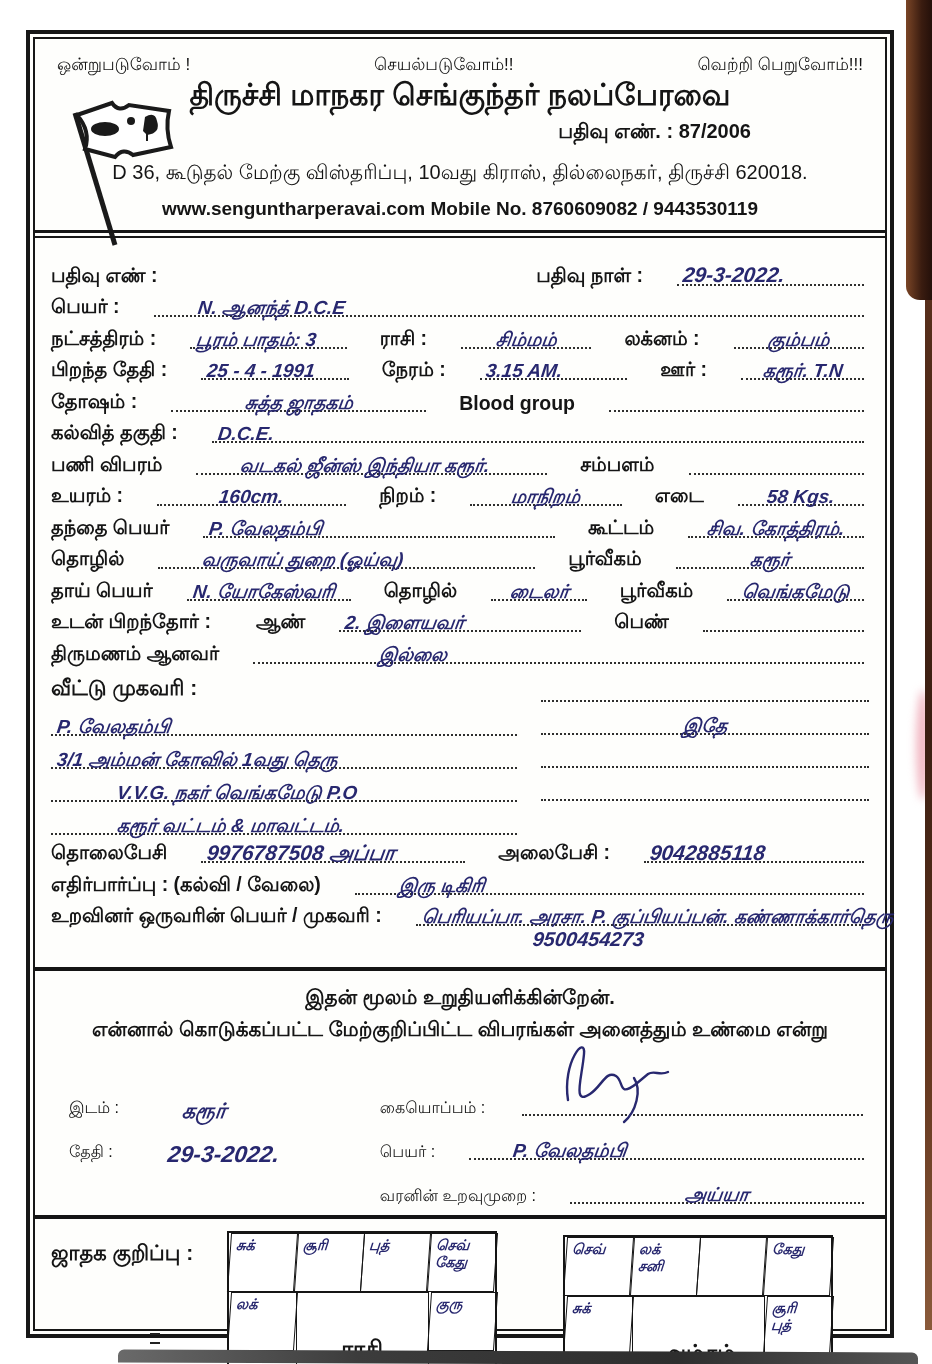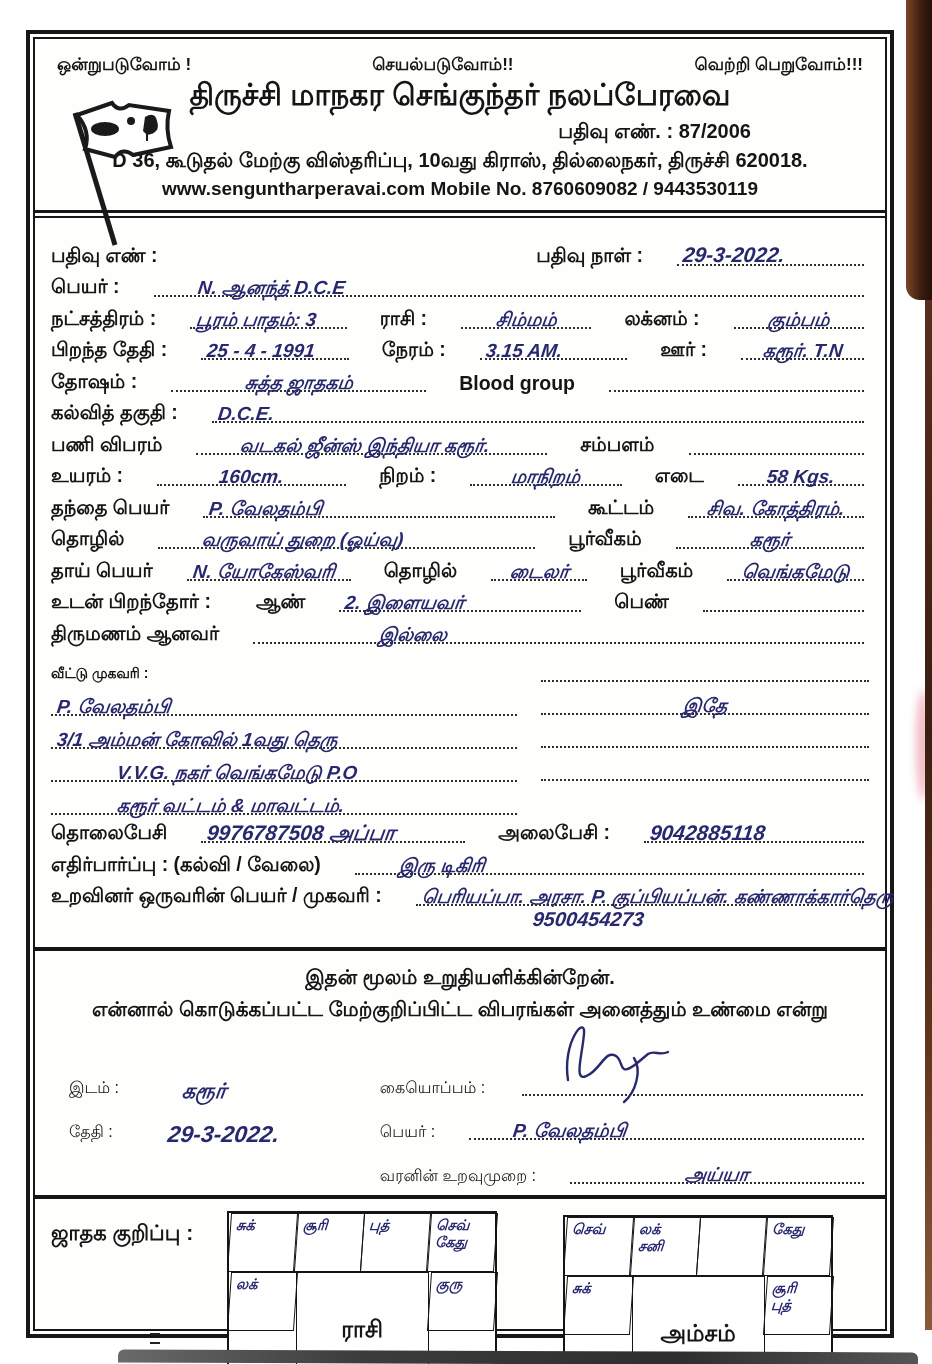--- a/index.html
+++ b/index.html
@@ -24,25 +24,25 @@
     border-top:2px solid #222;border-bottom:2px solid #222;z-index:6;}
 
   
   .frame{position:absolute;left:26px;top:30px;width:860px;height:1300px;
     border:4px solid #171717;background:#fefefc;z-index:2;}
   .frame-inner{position:absolute;inset:3px;border:2px solid #171717;
     padding:0 16px;box-sizing:border-box;}
 
   
   .slogans{display:flex;justify-content:space-between;align-items:flex-start;
-    font-weight:700;font-size:17px;margin-top:16px;padding:0 6px;}
+    font-weight:400;font-size:17px;margin-top:16px;padding:0 6px;}
   .org-name{text-align:center;font-size:30px;font-weight:800;margin-top:2px;}
   .reg-line{text-align:right;margin-right:118px;font-size:20px;font-weight:700;margin-top:4px;}
-  .addr-line{text-align:center;font-size:20px;font-weight:700;margin-top:4px;}
-  .web-line{text-align:center;font-size:19px;font-weight:600;margin-top:4px;}
+  .addr-line{text-align:center;font-size:20px;font-weight:400;margin-top:16px;}
+  .web-line{text-align:center;font-size:19px;font-weight:600;margin-top:12px;}
   .flag{position:absolute;left:22px;top:56px;width:130px;height:160px;}
   .hr-double{margin:10px -16px 0;border-top:3px solid #171717;position:relative;height:6px;}
   .hr-double:after{content:"";position:absolute;left:0;right:0;top:3px;border-top:2px solid #171717;}
 
   
   .titlebar{display:flex;align-items:center;margin-top:12px;}
   .title-box{border:3px solid #151515;outline:1px solid #151515;outline-offset:-6px;
     padding:6px 20px 8px;font-size:24px;font-weight:800;margin-left:156px;transform:rotate(-.4deg);}
   .no-label{margin-left:24px;font-size:20px;font-weight:700;}
 
@@ -56,21 +56,21 @@
   .hw{font-style:italic;font-weight:600;color:#28286f;font-size:19px;line-height:1.05;
     padding:0 6px;margin-bottom:-3px;white-space:nowrap;transform:skewX(-7deg);}
   .hw.mid{margin:0 auto -3px;}
   .hw.ind{margin-left:38px;}
   .hw.big{font-size:21px;}
 
   .addr-cols{display:flex;margin-top:2px;}
   .addr-left{flex:0 0 57%;}
   .addr-right{flex:1 1 0;margin-left:24px;}
   .addr-hline{border-bottom:2.2px dotted #2e2e2e;height:31px;display:flex;align-items:flex-end;}
-  .addr-title{font-size:14px;font-weight:700;height:34px;display:flex;align-items:flex-end;}
+  .addr-title{font-size:21px;font-weight:700;height:34px;display:flex;align-items:flex-end;}
 
   .relphone-row{display:flex;min-height:30px;}
   .relphone-row .hw{margin-left:auto;margin-right:220px;font-size:20px;}
 
   .hr-thick{margin:8px -16px;border-top:4px solid #141414;}
 
   
   .decl-text{text-align:center;font-size:20px;font-weight:700;line-height:1.6;margin-top:10px;}
   .decl-grid{display:flex;margin-top:30px;margin-bottom:6px;}
   .decl-left{flex:0 0 38%;padding-left:18px;}

